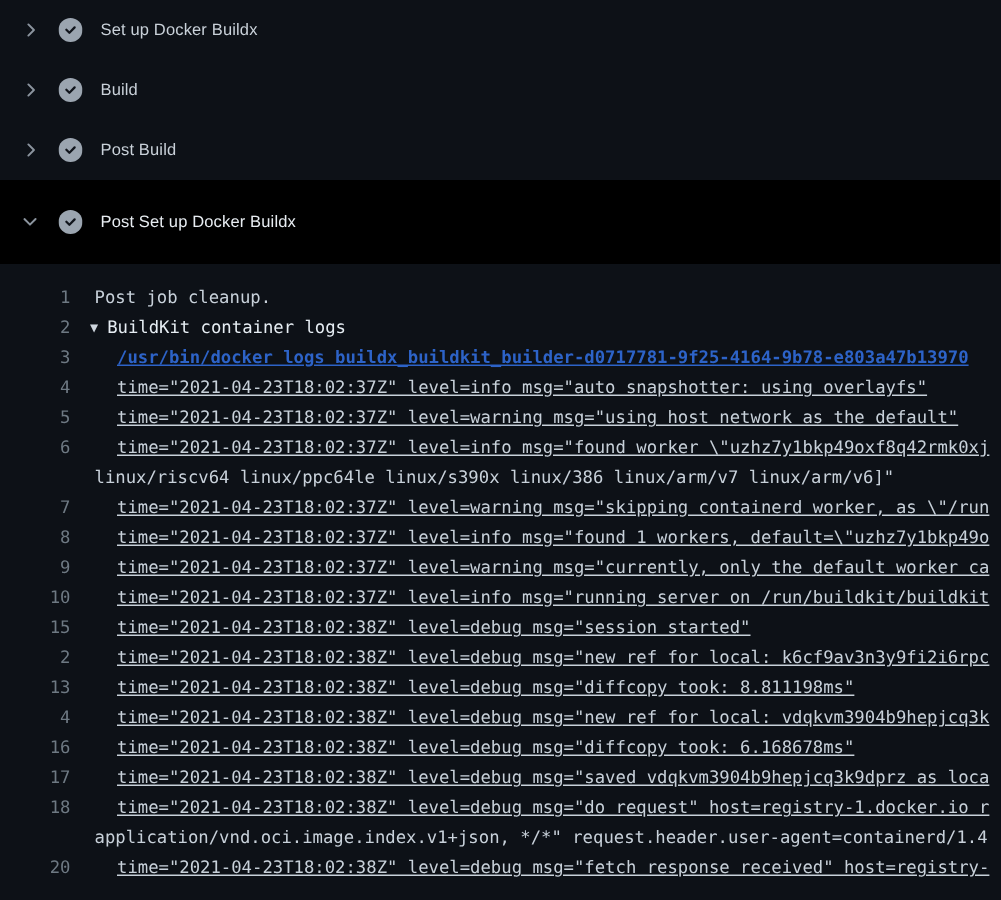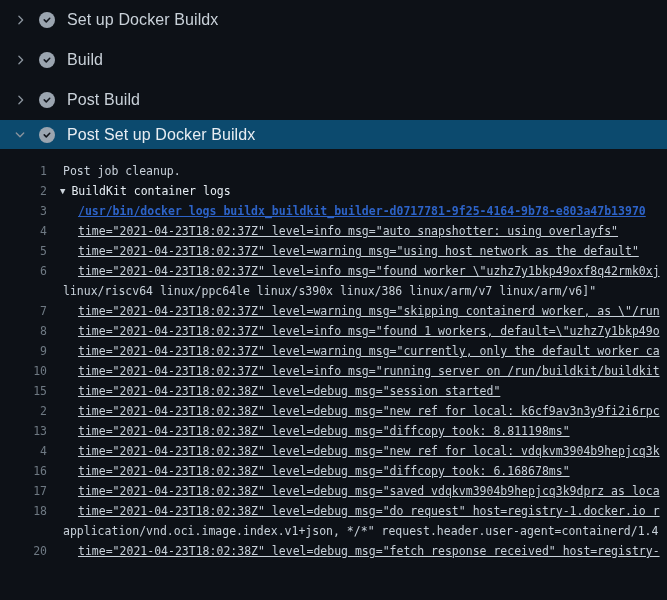--- a/index.html
+++ b/index.html
@@ -6,26 +6,26 @@
   body{
     width:667px;height:600px;overflow:hidden;
     background:#0d1117;
     font-family:"Liberation Sans", sans-serif;
   }
   .steps-list{width:100%;}
   .step-row{
     height:40px;display:flex;align-items:center;
     padding-left:12px;box-sizing:border-box;cursor:pointer;
   }
-  .step-row.expanded{background:#0c4a6e;height:29px;}
+  .step-row.expanded{background:#000000;height:56px;}
   .chev{width:16px;height:16px;flex:none;display:flex;align-items:center;justify-content:center;}
   .chev svg{display:block;}
   .status{width:16px;height:16px;flex:none;margin-left:11px;}
   .step-label{
-    margin-left:12px;font-size:16px;color:#c9d1d9;letter-spacing:.1px;
+    margin-left:12px;font-size:11px;color:#c9d1d9;letter-spacing:.1px;
   }
   .step-row.expanded .step-label{color:#e8edf2;}
   .log-panel{
     padding-top:12px;
     font-family:"DejaVu Sans Mono","Liberation Mono",monospace;
     font-size:11.5px;line-height:20px;
   }
   .log-row{display:flex;white-space:pre;height:20px;}
   .gutter{
     width:47px;flex:none;text-align:right;color:#6e7983;

